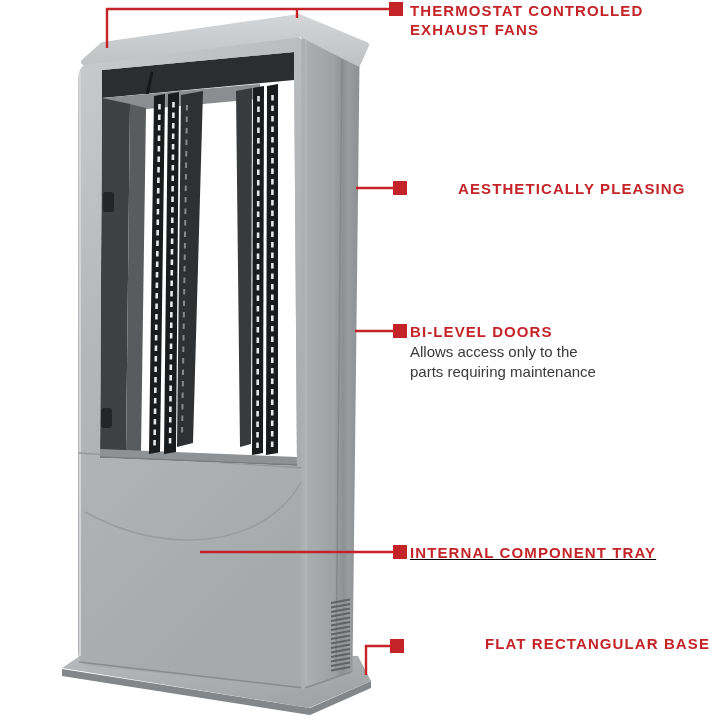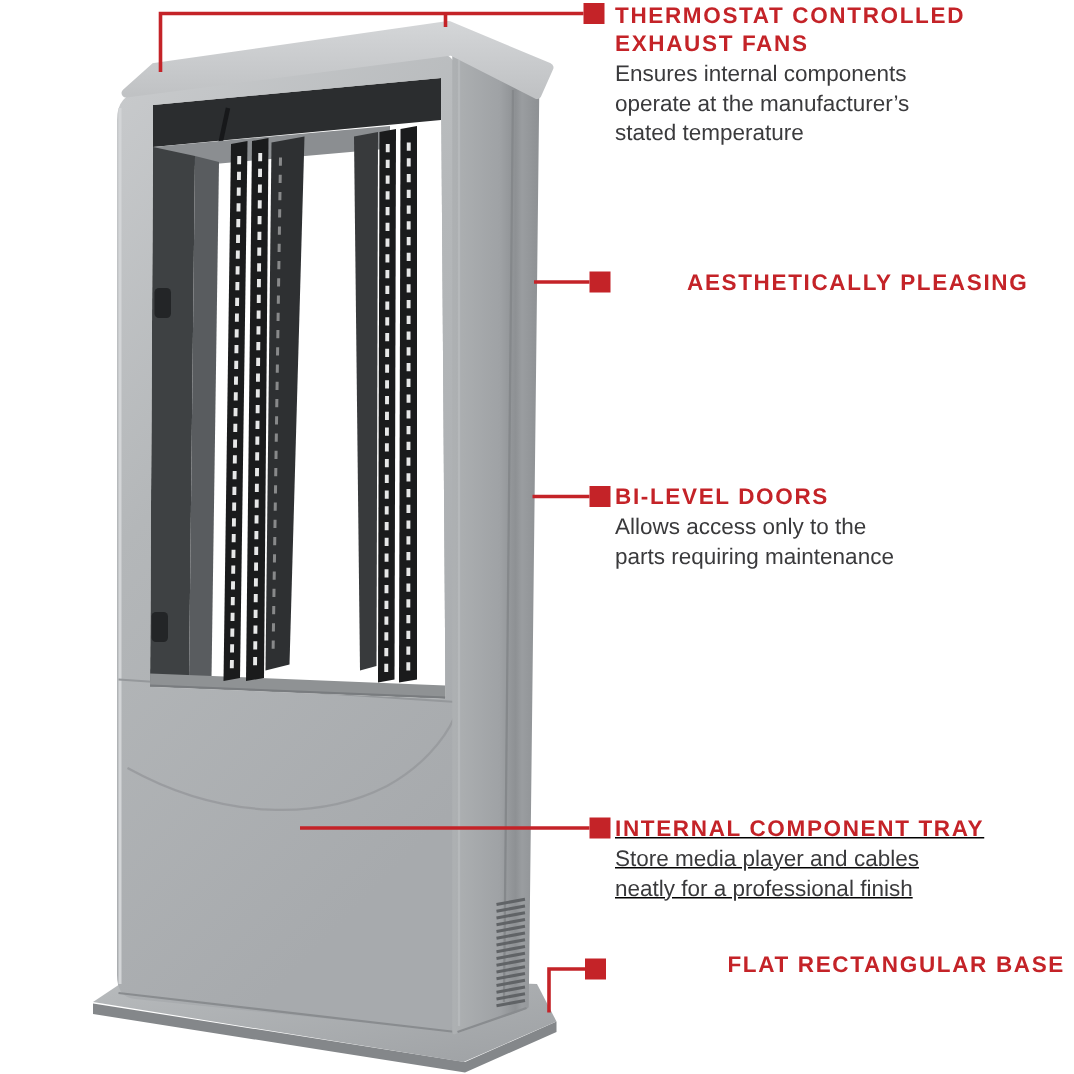--- a/index.html
+++ b/index.html
@@ -145,38 +145,33 @@
       <rect class="c-sq" x="393" y="545" width="14" height="14"></rect>
 
       <polyline class="c-line" points="366,675 366,646 390,646"></polyline>
       <rect class="c-sq" x="390" y="639" width="14" height="14"></rect>
     </g>
   </svg>
 
   <div class="callout c1">
     <div class="callout-title">THERMOSTAT CONTROLLED
 EXHAUST FANS</div>
-    <div class="callout-desc">Ensures internal components
-operate at the manufacturer’s
-stated temperature</div>
   </div>
 
   <div class="callout c2">
     <div class="callout-title">AESTHETICALLY PLEASING</div>
   </div>
 
   <div class="callout c3">
     <div class="callout-title">BI-LEVEL DOORS</div>
     <div class="callout-desc">Allows access only to the
 parts requiring maintenance</div>
   </div>
 
   <div class="callout c4">
     <div class="callout-title">INTERNAL COMPONENT TRAY</div>
-    <div class="callout-desc">Store media player and cables
-neatly for a professional finish</div>
   </div>
 
   <div class="callout c5">
     <div class="callout-title">FLAT RECTANGULAR BASE</div>
   </div>
 
 </div>
 
 </body></html>

